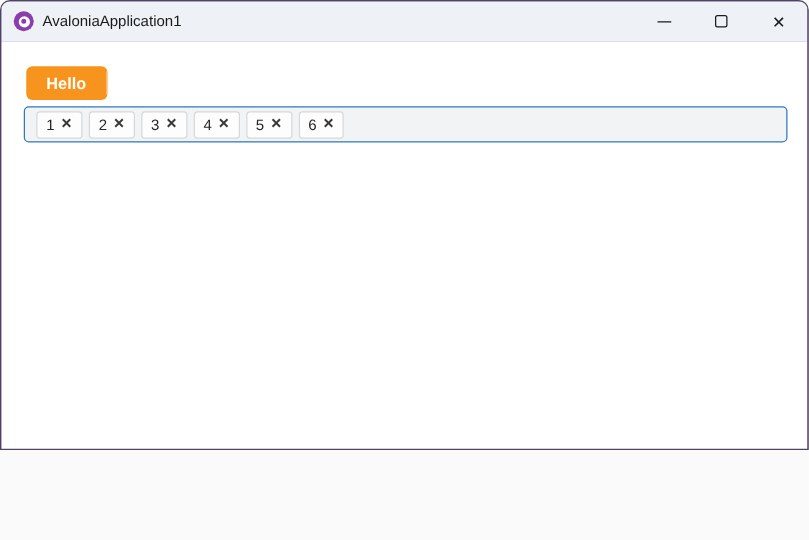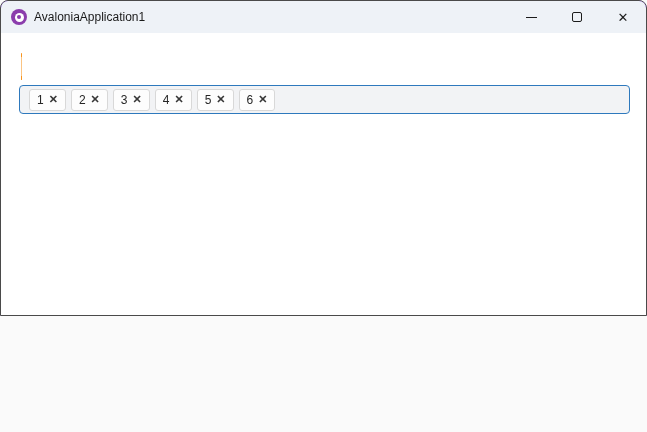--- a/index.html
+++ b/index.html
@@ -6,21 +6,21 @@
   html, body { width: 647px; height: 432px; }
   body {
     font-family: "Liberation Sans", sans-serif;
     background: #fafafa;
     overflow: hidden;
   }
   .window {
     position: absolute;
     inset: 0;
     width: 647px;
-    height: 316px;
+    height: 360px;
     background: #6d28d9;
     border: 1px solid #4a4a4a;
     border-radius: 8px 8px 0 0;
     overflow: hidden;
   }
   
   .titlebar {
     position: relative;
     height: 32px;
     background: #eef2f7;
@@ -192,20 +192,21 @@
       </button>
       <button class="win-btn">
         <span class="close-glyph">✕</span>
       </button>
     </div>
   </div>
 
   <div class="content">
 
     <div class="segmented">
+      <button class="segment">Hello</button>
       <span class="segment-divider"></span>
     </div>
 
     <div class="tag-input">
       <span class="chip">
         <span>1</span>
         <button class="chip-remove"><span>✕</span></button>
       </span>
       <span class="chip">
         <span>2</span>

